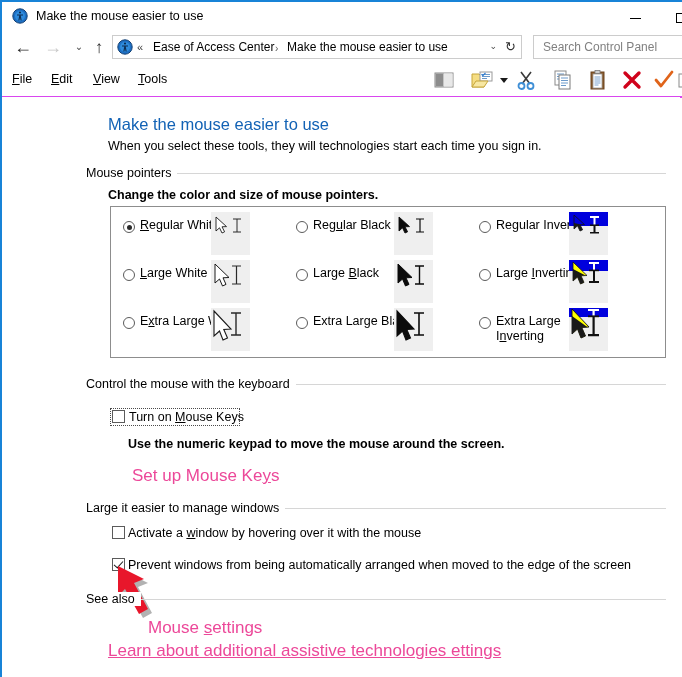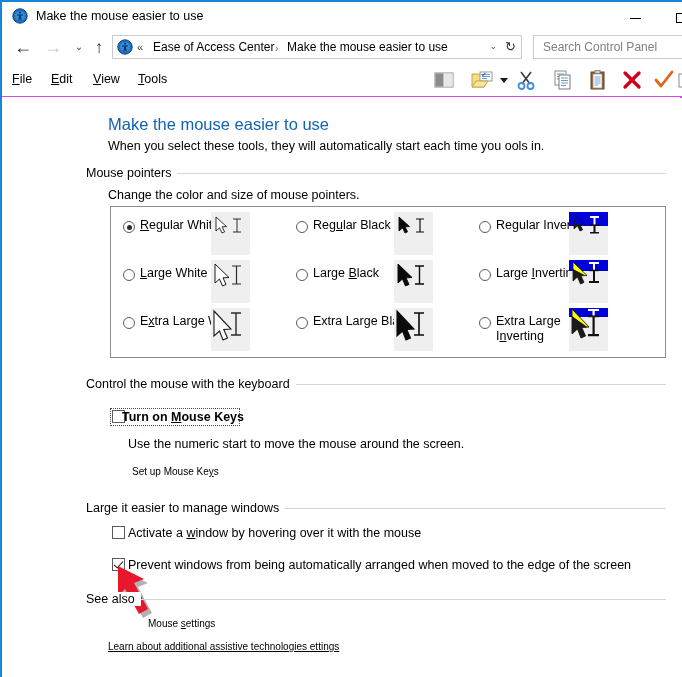--- a/index.html
+++ b/index.html
@@ -232,20 +232,21 @@
     height: 1px;
     background: #d6d6d6;
     z-index: 1;
   }
 
   .body-text {
     position: absolute;
     font-size: 12.5px;
     color: #000;
     white-space: nowrap;
+    font-weight: bold;
   }
 
   
   .pointer-panel {
     position: absolute;
     left: 108px; top: 109px;
     width: 556px; height: 152px;
     border: 1px solid #8d8d8d;
     background: #ffffff;
     box-sizing: border-box;
@@ -314,22 +315,22 @@
   }
   .cb-label u { text-decoration: underline; }
   .focus-ring {
     position: absolute;
     border: 1px dotted #4a4a4a;
     box-sizing: border-box;
   }
 
   .link {
     position: absolute;
-    font-size: 10px;
-    color: #000000;
+    font-size: 17px;
+    color: #ec4899;
     white-space: nowrap;
     cursor: pointer;
   }
   .link.underline { text-decoration: underline; }
   .link u { text-decoration: underline; }
 
   
   #red-arrow {
     position: absolute;
     left: 104px; top: 558px;
@@ -466,21 +467,21 @@
 
   <span class="toolbar-icon" style="left:678px;width:8px;">
     <svg width="8" height="24" viewBox="0 0 8 24">
       <rect x="1" y="6" width="8" height="13" fill="#ffffff" stroke="#8a8a8a" stroke-width="1"></rect>
     </svg>
   </span>
 
   <div class="content">
 
     <div class="page-title">Make the mouse easier to use</div>
-    <div class="page-sub">When you select these tools, they will automatically start each time you ools in.</div>
+    <div class="page-sub">When you select these tools, they will technologies start each time you sign in.</div>
 
     <div class="section-rule" style="top:76px;"></div>
     <div class="section-head" style="top:69px;">Mouse pointers</div>
     <div class="body-text" style="left:106px; top:91px;">Change the color and size of mouse pointers.</div>
 
     <div class="pointer-panel">
 
       <div class="opt" style="left:12px; top:13px;">
         <span class="radio checked"></span>
         <span class="opt-label"><u>R</u>egular White</span>
@@ -592,23 +593,23 @@
           <rect x="19" y="7.4" width="11" height="1.8" fill="#111111"></rect>
         </svg>
       </div>
     </div>
 
     <div class="section-rule" style="top:287px;"></div>
     <div class="section-head" style="top:280px;">Control the mouse with the keyboard</div>
 
     <div class="focus-ring" style="left:108px; top:311px; width:130px; height:18px;"></div>
     <span class="cb" style="left:110px; top:313px;"></span>
-    <span class="cb-label" style="left:120px; top:313px;font-weight:bold;">Turn on <u>M</u>ouse Keys</span>
-
-    <div class="body-text" style="left:126px; top:340px;">Use the numeric start to move the mouse around the screen.</div>
+    <span class="cb-label" style="left:127px; top:313px;">Turn on <u>M</u>ouse Keys</span>
+
+    <div class="body-text" style="left:126px; top:340px;">Use the numeric keypad to move the mouse around the screen.</div>
     <span class="link" style="left:130px; top:369px;">Set up Mouse Ke<u>y</u>s</span>
 
     <div class="section-rule" style="top:411px;"></div>
     <div class="section-head" style="top:404px;">Large it easier to manage windows</div>
 
     <span class="cb" style="left:110px; top:429px;"></span>
     <span class="cb-label" style="left:126px; top:429px;">Activate a <u>w</u>indow by hovering over it with the mouse</span>
 
     <span class="cb checked" style="left:110px; top:461px;"></span>
     <span class="cb-label" style="left:126px; top:461px;">Prevent windows from being automatically arranged when moved to the edge of the screen</span>

